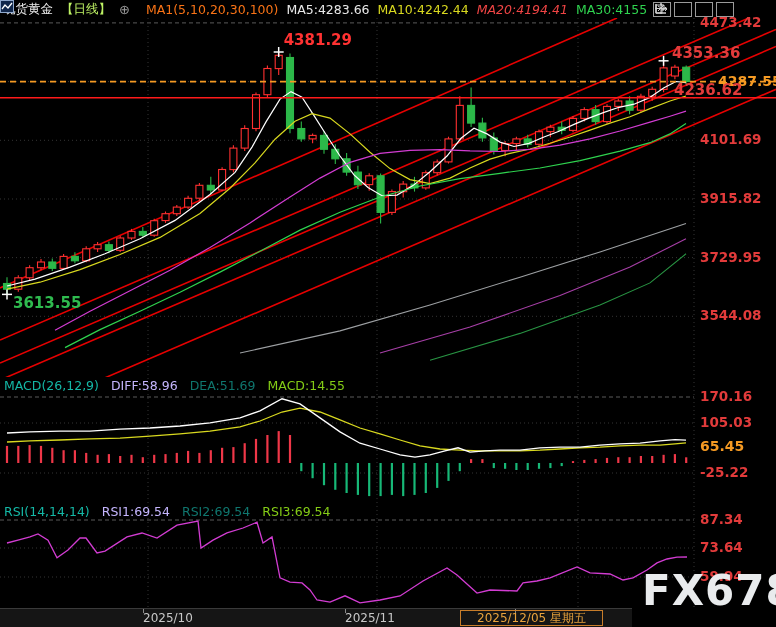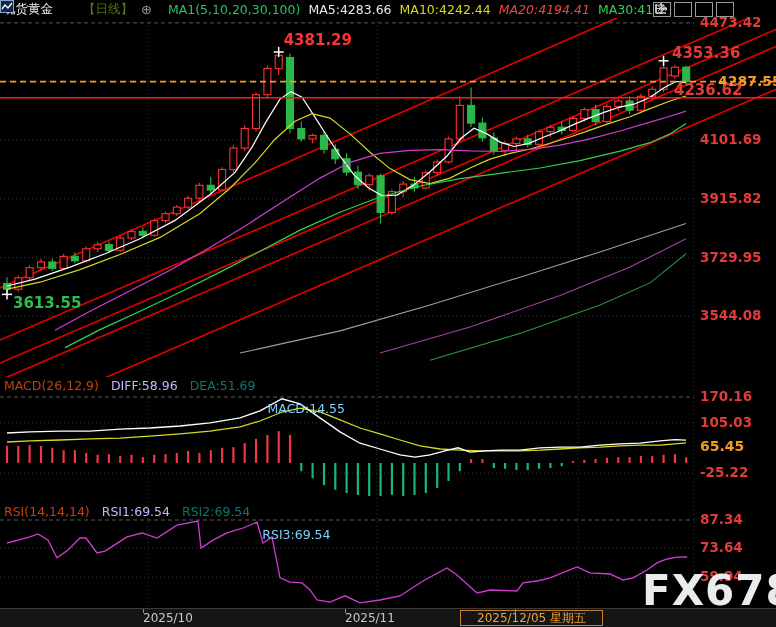--- a/index.html
+++ b/index.html
@@ -2,31 +2,31 @@
 <html><head>
 <meta charset="utf-8">
 <style>
   html,body{margin:0;padding:0;background:#000;}
   .app{position:relative;width:776px;height:627px;background:#000;overflow:hidden;
        font-family:"DejaVu Sans","Liberation Sans",sans-serif;}
   .hdr{position:absolute;left:0;top:0;width:776px;height:18px;display:flex;align-items:center;
        font-size:12.5px;white-space:nowrap;}
   .hdr span{margin-right:8px;}
   .sym{color:#e8e8e8;margin-left:3px;}
-  .per{color:#4d7c0f;margin-left:22px;}
+  .per{color:#bef264;}
   .exp{color:#9a9a9a;font-size:13px;}
-  .mas{color:#22c55e;}
+  .mas{color:#f97316;}
   .ma5{color:#e8e8e8;} .ma10{color:#d8d81f;} .ma20{color:#ef4444;font-style:italic;} .ma30{color:#2fd34f;}
   .toolbar{position:absolute;right:42px;top:2px;display:flex;gap:3px;}
   .tbtn{width:18px;height:15px;border:1px solid #9a9a9a;background:#000;display:flex;
         align-items:center;justify-content:center;padding:0;cursor:pointer;}
   .indhdr{position:absolute;left:0;display:flex;font-size:12.5px;white-space:nowrap;}
   .indhdr span{margin-right:12px;}
-  .w1{color:#c2410c;margin-left:4px;} .w2{color:#c4b5fd;} .yl{color:#0f766e;} .mg{color:#7dd3fc;margin-top:23px;}
-  .xband{position:absolute;left:0;top:608px;width:776px;height:19px;background:#151515;
+  .w1{color:#14b8a6;margin-left:4px;} .w2{color:#c4b5fd;} .yl{color:#0f766e;} .mg{color:#84cc16;}
+  .xband{position:absolute;left:0;top:608px;width:632px;height:19px;background:#151515;
          border-top:1px solid #3a3a3a;}
   .xlab{position:absolute;top:2px;font-size:12px;color:#c8c8c8;}
   .xcur{position:absolute;top:1px;font-size:12px;color:#e8a33d;border:1px solid #c87d2a;
         padding:0 16px;line-height:14px;}
   .xtick{position:absolute;top:0;width:1px;height:4px;background:#8a8a8a;}
   .wm{position:absolute;left:642px;top:566px;font-size:42px;font-weight:600;color:#e9ebed;
       letter-spacing:1px;}
   svg{position:absolute;left:0;top:0;}
   .mini{margin-right:6px;display:inline-block;}
 </style>

